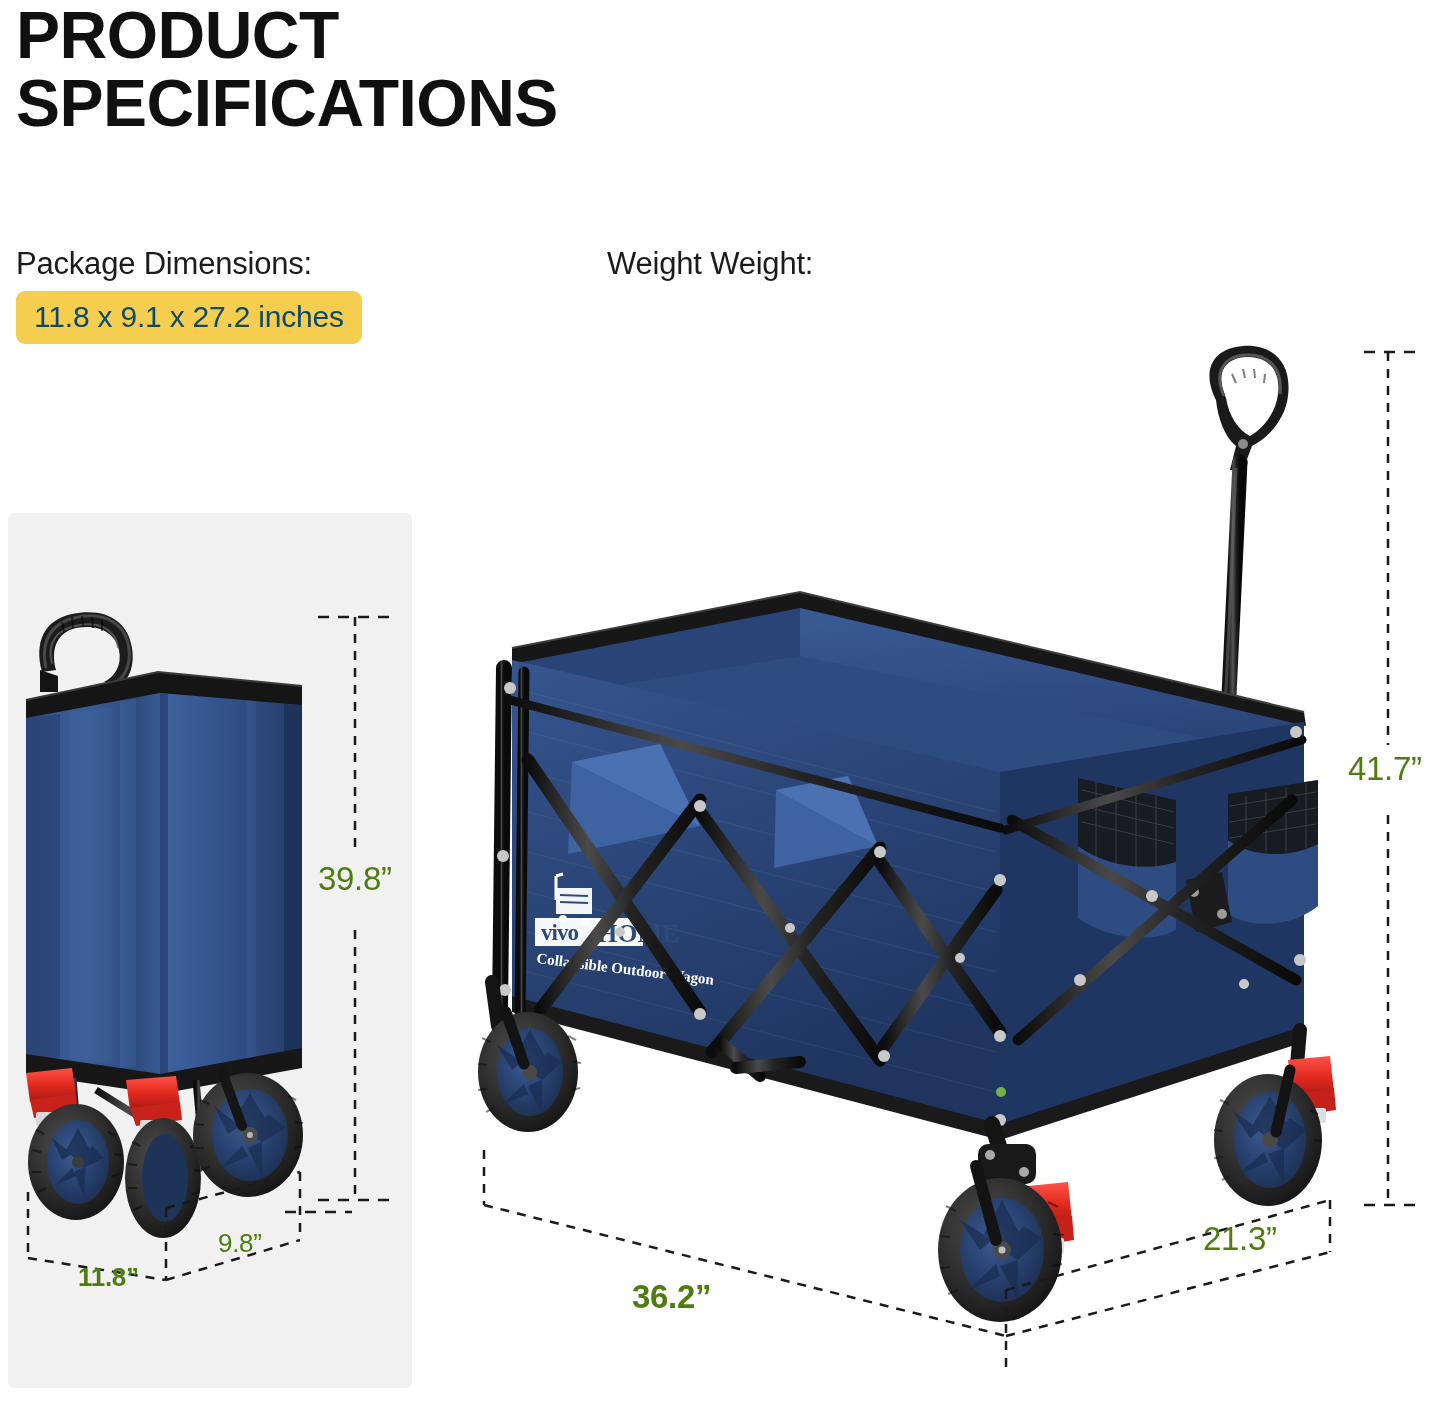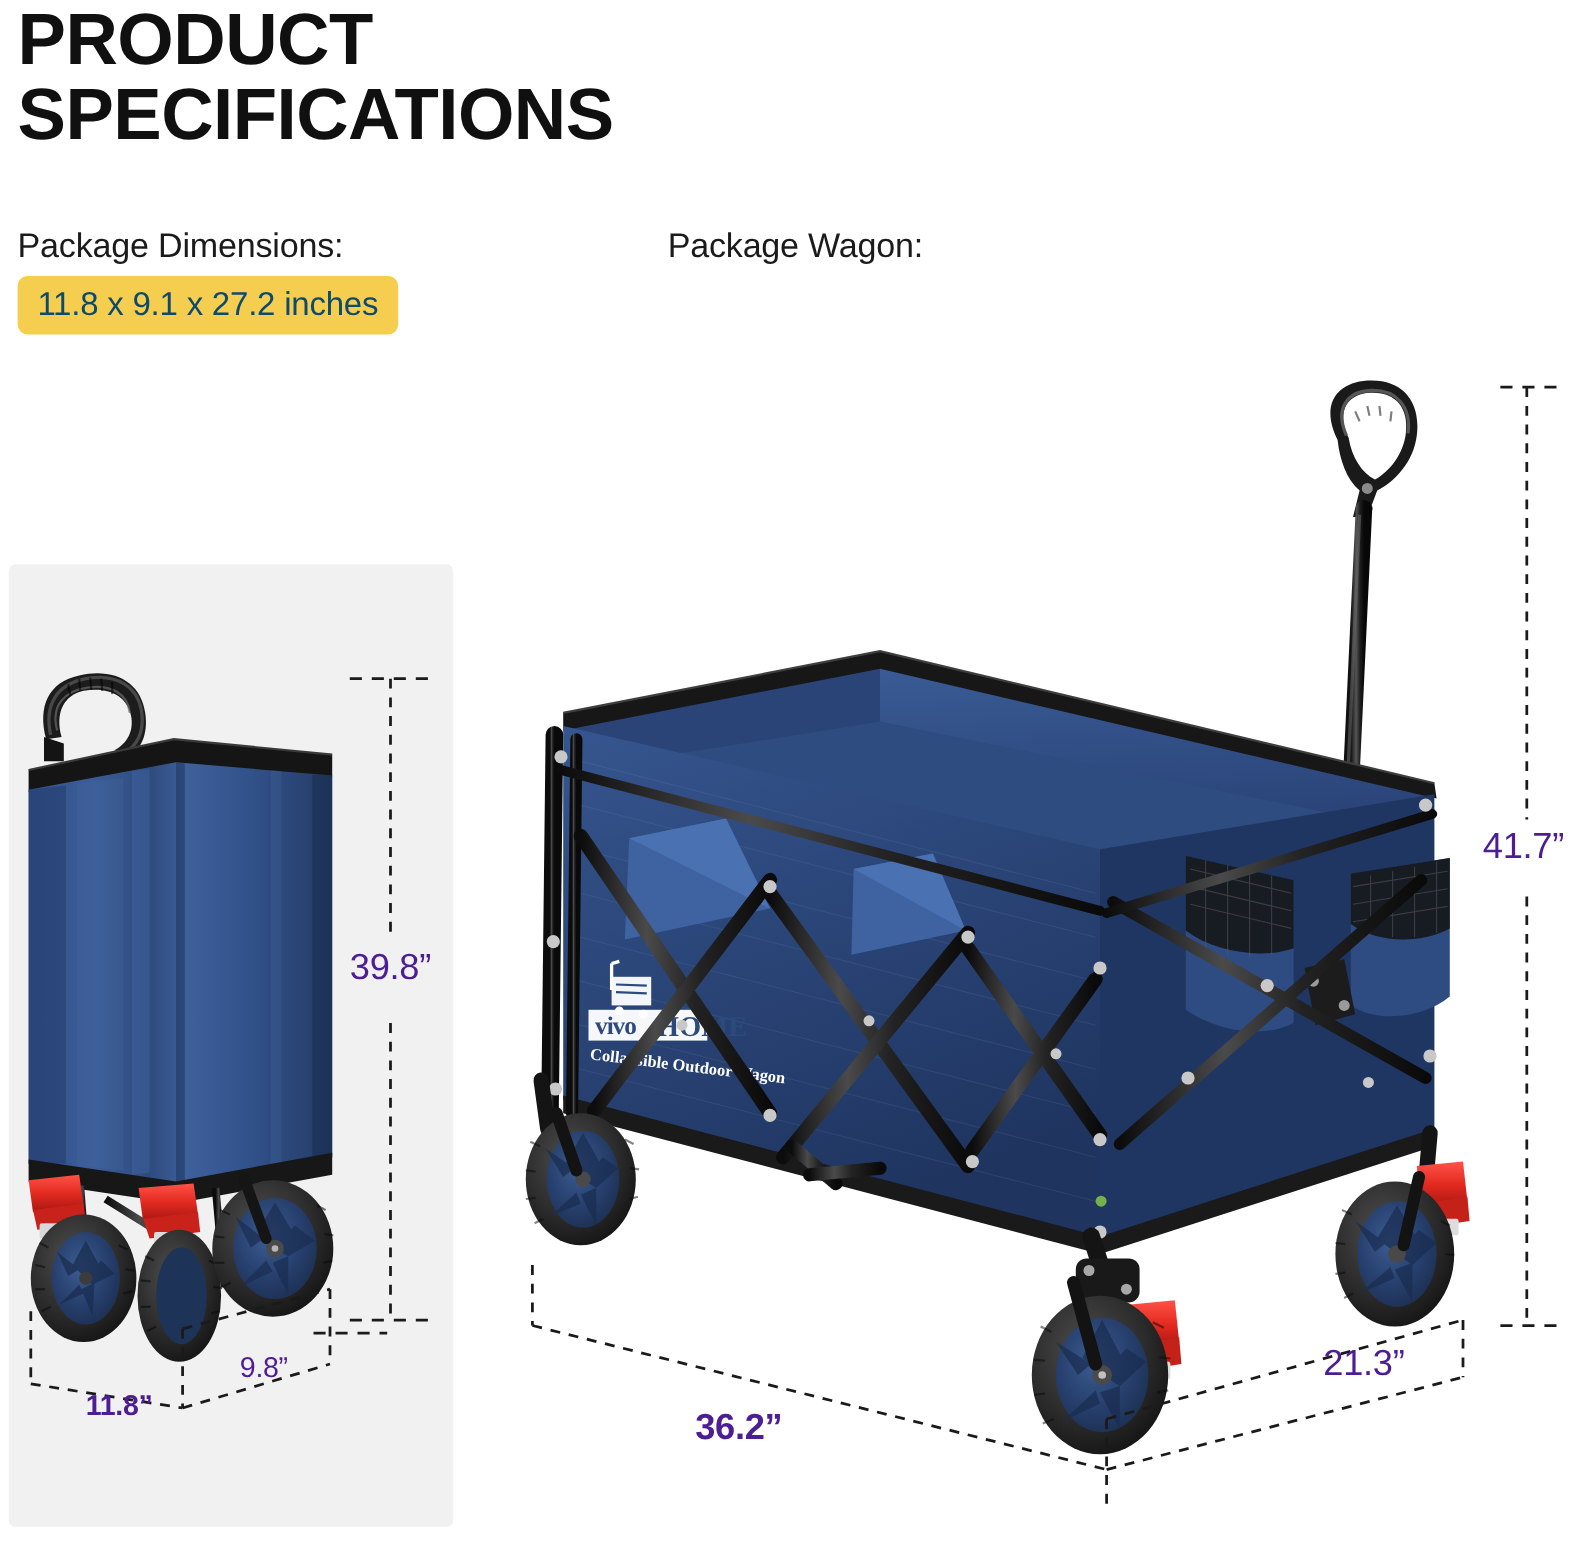--- a/index.html
+++ b/index.html
@@ -24,21 +24,21 @@
     top: 2px;
     width: 900px;
     font-size: 66px;
     font-weight: bold;
     line-height: 1.03;
     letter-spacing: -0.5px;
     color: #101010;
     white-space: pre-line;
   }
 
-  .spec-block { position: absolute; }
+  .spec-block { position: absolute; margin-top: 40px; }
   .spec-label {
     font-size: 31px;
     color: #1b1b1b;
     letter-spacing: -0.2px;
     white-space: nowrap;
   }
   .spec-badge {
     margin-top: 9px;
     display: inline-block;
     background: #F5CD4F;
@@ -58,21 +58,21 @@
     width: 404px;
     height: 875px;
     background: #F1F1F1;
     border-radius: 6px;
   }
 
   
   .dim-label {
     position: absolute;
     font-size: 33px;
-    color: #4c1d95;
+    color: #4d7c0f;
     letter-spacing: -0.3px;
     white-space: nowrap;
   }
   .dim-label.small { font-size: 26px; }
 
   svg.overlay {
     position: absolute;
     left: 0; top: 0;
     width: 1445px; height: 1407px;
     pointer-events: none;
@@ -85,21 +85,21 @@
 
   <div class="title">PRODUCT
 SPECIFICATIONS</div>
 
   <div class="spec-block" style="left:16px; top:206px;">
     <div class="spec-label">Package Dimensions:</div>
     <div class="spec-badge">11.8 x 9.1 x 27.2 inches</div>
   </div>
 
   <div class="spec-block" style="left:607px; top:206px;">
-    <div class="spec-label">Package Wagon:</div>
+    <div class="spec-label">Weight Weight:</div>
   </div>
 
   <div class="gray-panel"></div>
 
   <svg class="overlay" viewBox="0 0 1445 1407">
     <defs>
       <linearGradient id="gFoldBody" x1="0" y1="0" x2="1" y2="0">
         <stop offset="0%" stop-color="#33528A"></stop>
         <stop offset="22%" stop-color="#3B5C97"></stop>
         <stop offset="40%" stop-color="#2E4B7E"></stop>

